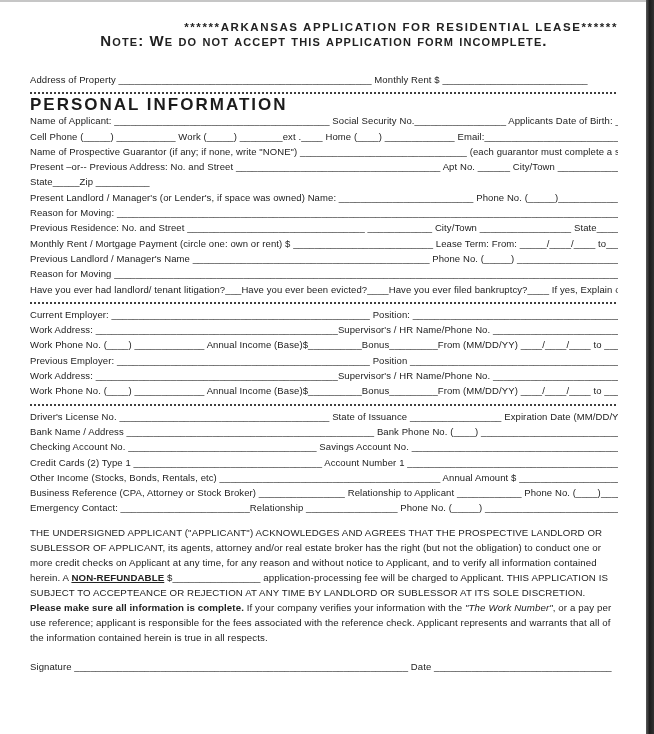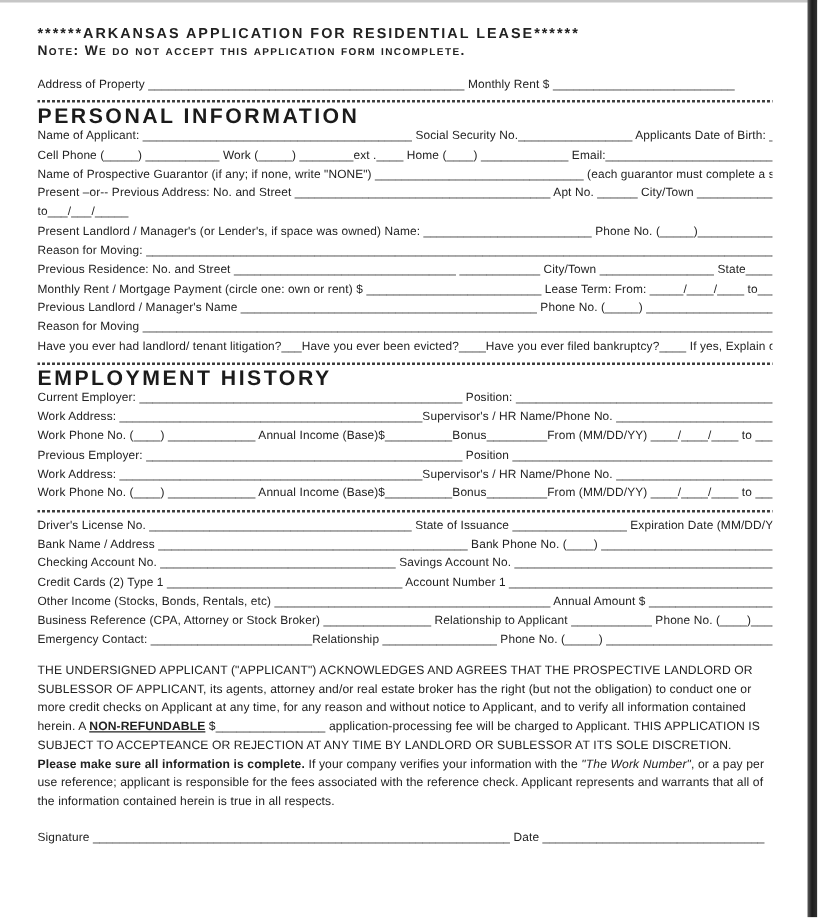--- a/index.html
+++ b/index.html
@@ -9,35 +9,35 @@
     background:#ffffff;
     overflow:hidden;
     font-family:"Liberation Sans", sans-serif;
     color:#1e1e1e;
   }
   .edge-top{position:absolute;top:0;left:0;right:0;height:2px;background:#c6c6c6;}
   .edge-right{position:absolute;top:0;right:0;width:8px;height:100%;
     background:linear-gradient(90deg,#5a5a5a 0,#1d1d1d 45%,#323232 100%);}
   .content{position:relative;padding:20px 36px 0 30px;}
   .title{
-    text-align:left;font-size:11.5px;font-weight:bold;
+    text-align:right;font-size:11.5px;font-weight:bold;
     letter-spacing:1.6px;line-height:14px;color:#222;
     font-variant:small-caps;
   }
   .subtitle{
-    font-size:11px;font-weight:bold;
+    text-align:center;font-size:15px;font-weight:bold;
     letter-spacing:1.1px;line-height:14px;color:#222;
     font-variant:small-caps;
   }
   .line{
     font-size:9.5px;line-height:15.3px;height:15.3px;
     white-space:nowrap;overflow:hidden;color:#222;
     letter-spacing:0.1px;
   }
-  .addr{margin-top:12px;}
+  .addr{margin-top:24px;}
   .divider{
     height:2px;margin:5px 0 3px 0;
     background:repeating-linear-gradient(90deg,#3d3d3d 0 2px,transparent 2px 4px);
   }
   .section-title{
     font-size:17px;font-weight:bold;letter-spacing:2px;
     line-height:15px;height:15px;color:#1b1b1b;margin:1px 0 1px 0;
     white-space:nowrap;overflow:hidden;
   }
   .para{
@@ -63,31 +63,30 @@
 
     <div class="line addr">Address of Property _______________________________________________   Monthly Rent $ ___________________________</div>
 
     <div class="divider"></div>
     <div class="section-title">PERSONAL INFORMATION</div>
     <div class="line">Name of Applicant: ________________________________________ Social Security No._________________ Applicants Date of Birth: ____ / ____ / ____</div>
     <div class="line">Cell Phone (_____) ___________ Work (_____) ________ext .____  Home (____) _____________  Email:_________________________________________</div>
     <div class="line">Name of Prospective Guarantor (if any; if none, write "NONE") _______________________________ (each guarantor must complete a separate application)</div>
 
     <div class="line">Present –or-- Previous  Address: No. and Street ______________________________________ Apt No. ______  City/Town ____________________</div>
-    <div class="line">to___/___/_____</div>
+    <div class="line">State_____Zip __________</div>
     <div class="line">Present Landlord / Manager's (or Lender's, if space was owned) Name: _________________________ Phone No. (_____)__________________</div>
     <div class="line">Reason for Moving: _________________________________________________________________________________________________________</div>
     <div class="line">Previous Residence: No. and Street _________________________________ ____________ City/Town _________________ State____Zip _________</div>
     <div class="line">Monthly Rent / Mortgage Payment (circle one: own or rent) $ __________________________ Lease Term: From: _____/____/____ to___/___/____</div>
     <div class="line">Previous Landlord / Manager's Name ____________________________________________ Phone No. (_____) _________________________________</div>
     <div class="line">Reason for Moving ___________________________________________________________________________________________________________</div>
     <div class="line">Have you ever had landlord/ tenant litigation?___Have you ever been evicted?____Have you ever filed bankruptcy?____ If yes, Explain on back of sheet</div>
 
     <div class="divider"></div>
-    <div class="section-title">EMPLOYMENT HISTORY</div>
     <div class="line">Current Employer: ________________________________________________ Position: ______________________________________________</div>
     <div class="line">Work Address: _____________________________________________Supervisor's / HR Name/Phone No. ____________________________________</div>
     <div class="line">Work Phone No. (____) _____________  Annual Income (Base)$__________Bonus_________From (MM/DD/YY) ____/____/____ to ____/____/_____</div>
     <div class="line">Previous Employer: _______________________________________________ Position _______________________________________________</div>
     <div class="line">Work Address: _____________________________________________Supervisor's / HR Name/Phone No. ____________________________________</div>
     <div class="line">Work Phone No. (____) _____________  Annual Income (Base)$__________Bonus_________From (MM/DD/YY) ____/____/____ to ____/____/_____</div>
 
     <div class="divider"></div>
     <div class="line">Driver's License No. _______________________________________ State of Issuance _________________  Expiration Date (MM/DD/YY) ____/_____/____</div>
     <div class="line">Bank Name / Address ______________________________________________ Bank Phone No. (____) ___________________________________</div>

